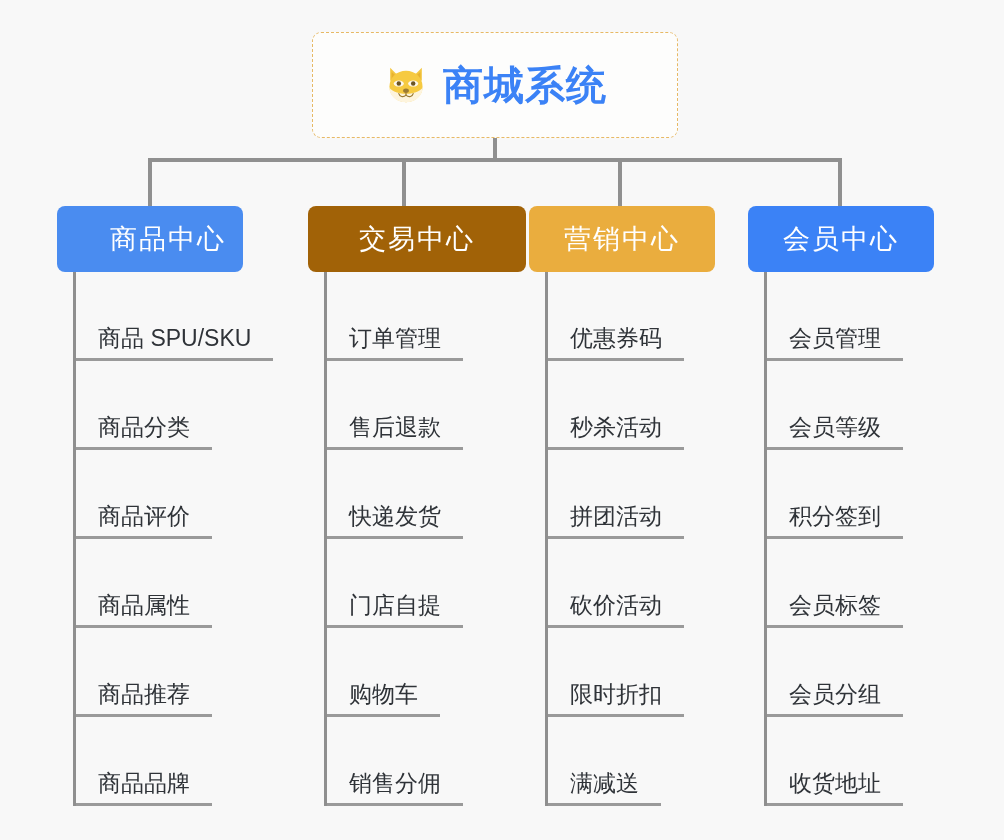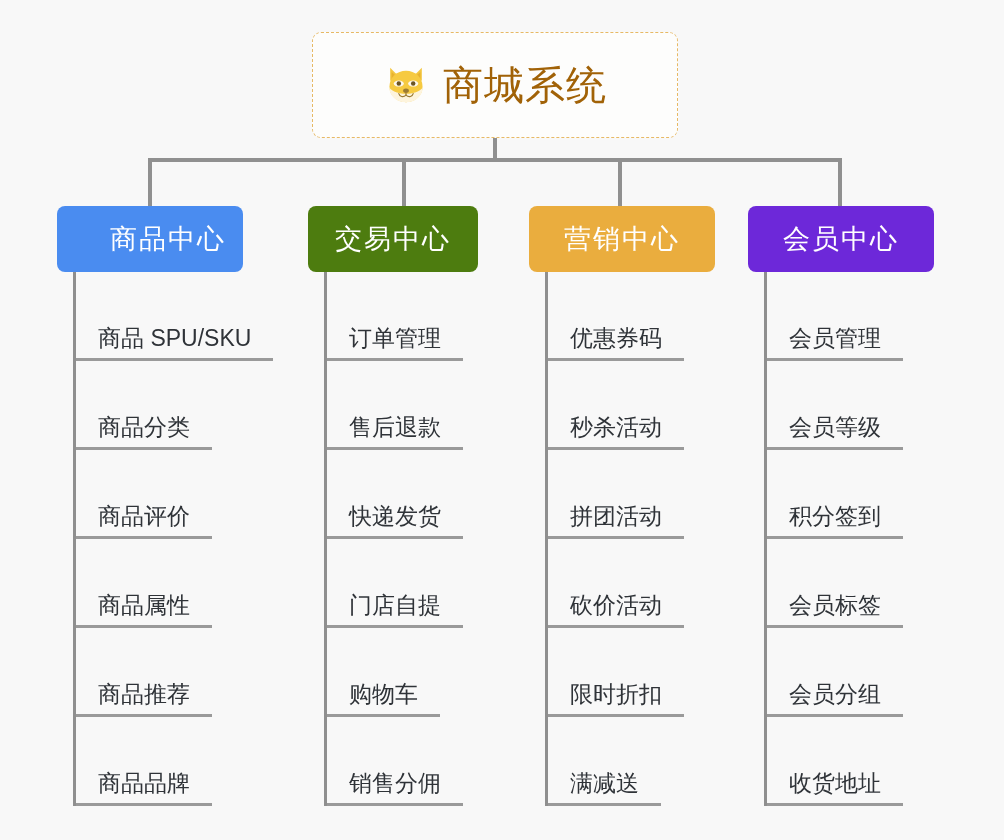--- a/index.html
+++ b/index.html
@@ -41,24 +41,24 @@
     height: 46px;
     flex: 0 0 46px;
     position: relative;
     display: block;
   }
   .root-emoji svg { display: block; width: 46px; height: 46px; }
 
   .root-title {
     font-size: 40px;
     line-height: 1;
-    color: #a16207;
+    color: #3b82f6;
     letter-spacing: 1px;
     white-space: nowrap;
-    font-weight: 400;
+    font-weight: 700;
   }
 
   
   .conn {
     position: absolute;
     background: #909090;
   }
   .conn-v { width: 4px; }
   .conn-h { height: 4px; }
 
@@ -193,21 +193,21 @@
         </div>
       <div class="leaf">
           <span class="leaf-inner">
             <span class="leaf-label">商品品牌</span>
           </span>
         </div>
     </div>
   </div>
 
   <div class="column" style="left:308px;width:210px;">
-    <div class="cat-header" style="width:170px;background:#4d7c0f;">
+    <div class="cat-header" style="width:218px;background:#a16207;">
       <span>交易中心</span>
     </div>
     <div class="leaf-list">
       <div class="leaf-spine" style="height:534px;"></div>
       <div class="leaf">
           <span class="leaf-inner">
             <span class="leaf-label">订单管理</span>
           </span>
         </div>
       <div class="leaf">
@@ -271,21 +271,21 @@
         </div>
       <div class="leaf">
           <span class="leaf-inner">
             <span class="leaf-label">满减送</span>
           </span>
         </div>
     </div>
   </div>
 
   <div class="column" style="left:748px;width:210px;">
-    <div class="cat-header" style="width:186px;background:#6d28d9;">
+    <div class="cat-header" style="width:186px;background:#3b82f6;">
       <span>会员中心</span>
     </div>
     <div class="leaf-list">
       <div class="leaf-spine" style="height:534px;"></div>
       <div class="leaf">
           <span class="leaf-inner">
             <span class="leaf-label">会员管理</span>
           </span>
         </div>
       <div class="leaf">

